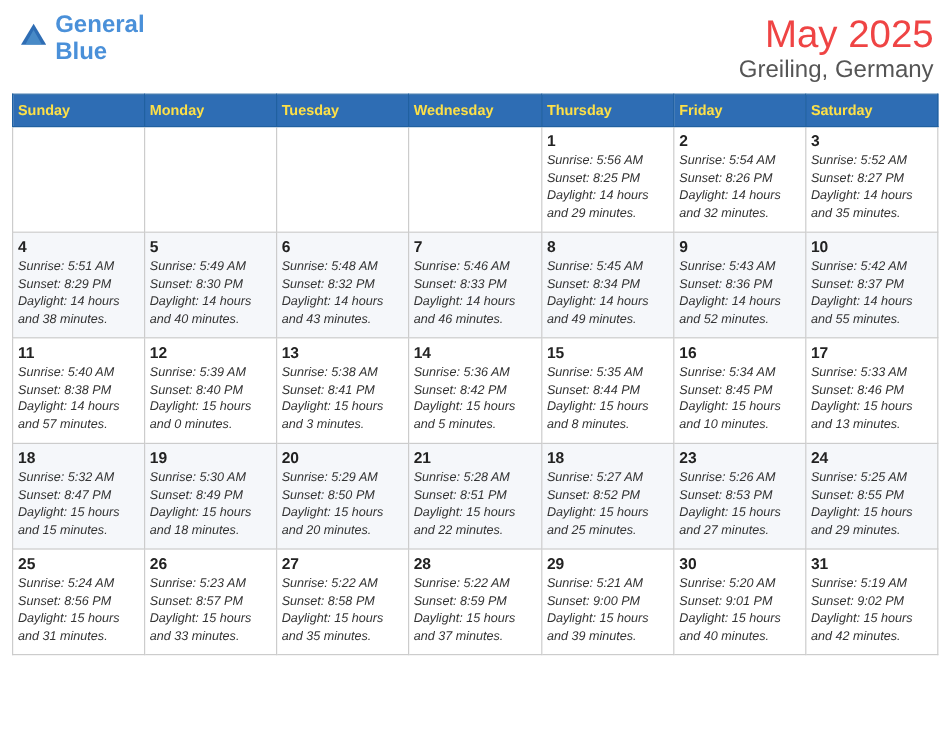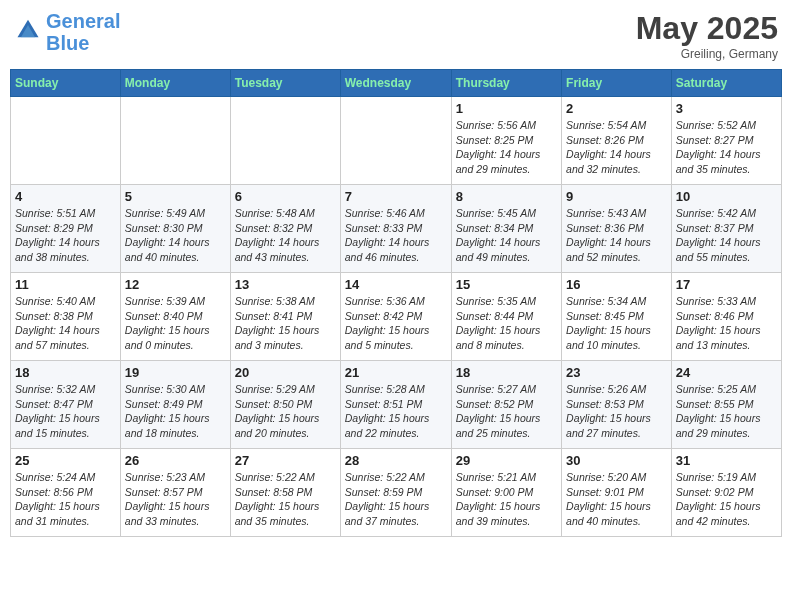--- a/index.html
+++ b/index.html
@@ -33,35 +33,35 @@
     }
     .logo-icon {
       width: 28px;
       height: 28px;
     }
     .title-area {
       text-align: right;
     }
     .month-title {
       font-size: 32px;
-      font-weight: bold;
-      color: #404040;
+      font-weight: normal;
+      color: #ef4444;
     }
     .subtitle {
-      font-size: 12px;
+      font-size: 20px;
       color: #555;
     }
     table {
       width: 100%;
       border-collapse: collapse;
       font-size: 11px;
     }
     thead th {
       background-color: #2e6db4;
-      color: #86efac;
+      color: #fde047;
       padding: 6px 4px;
       text-align: left;
       font-size: 12px;
       font-weight: bold;
       border: 1px solid #2060a0;
     }
     tbody td {
       border: 1px solid #ccc;
       vertical-align: top;
       padding: 4px 4px;

